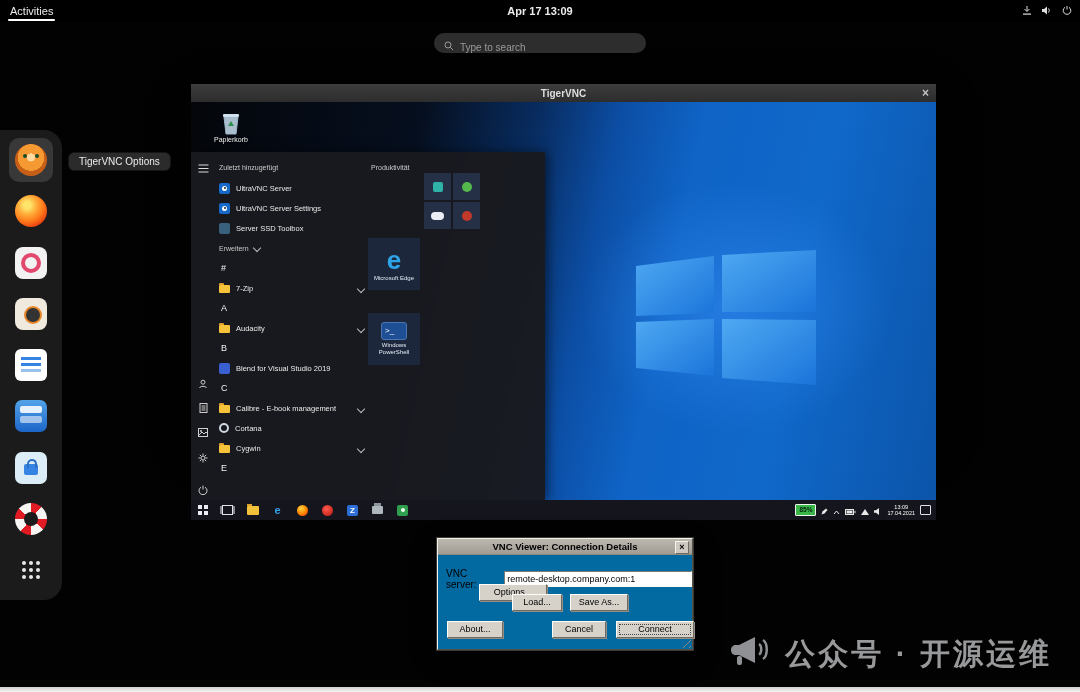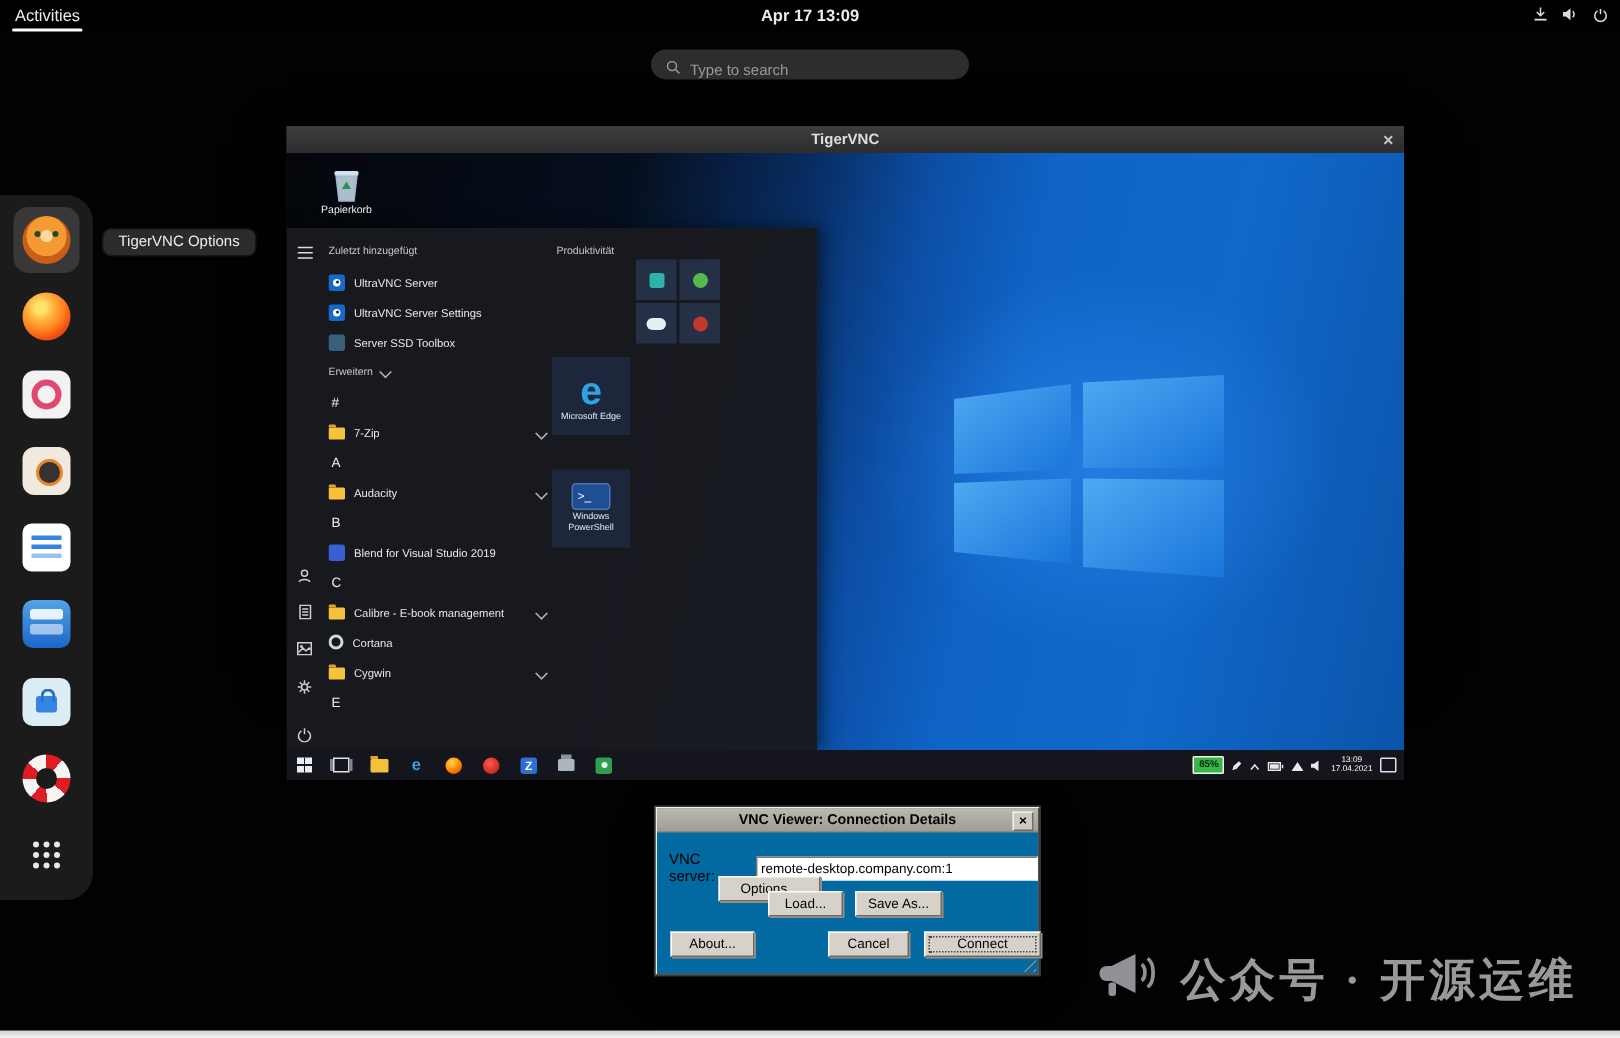--- a/index.html
+++ b/index.html
@@ -166,21 +166,21 @@
   .b-save{left:132px;top:55px;width:58px;}
   .b-about{left:9px;top:82px;width:56px;}
   .b-cancel{left:114px;top:82px;width:54px;}
   .b-connect{left:178px;top:82px;width:78px;position:absolute;}
   .b-connect::after{content:'';position:absolute;inset:2px;border:1px dotted #444;}
   .grip{position:absolute;right:1px;bottom:1px;width:12px;height:12px;
         background:repeating-linear-gradient(135deg,transparent 0 3px,#8a867e 3px 4px);
         clip-path:polygon(100% 0,100% 100%,0 100%);}
 
   
-  .watermark{position:absolute;right:28px;bottom:16px;display:flex;align-items:center;gap:14px;z-index:80;font-family:Liberation Serif, serif;}
+  .watermark{position:absolute;right:28px;bottom:16px;display:flex;align-items:center;gap:14px;z-index:80;}
   .wm-text{font-size:30px;font-weight:bold;letter-spacing:3px;color:#98999b;}
 
   .bottomstrip{position:absolute;left:0;right:0;bottom:0;height:5px;background:linear-gradient(#cfcfcf,#f5f5f5);z-index:90;}
 </style>
 </head>
 <body>
 
 <div class="topbar">
   <div class="activities">Activities</div>
   <div class="clock">Apr 17 13:09</div>

